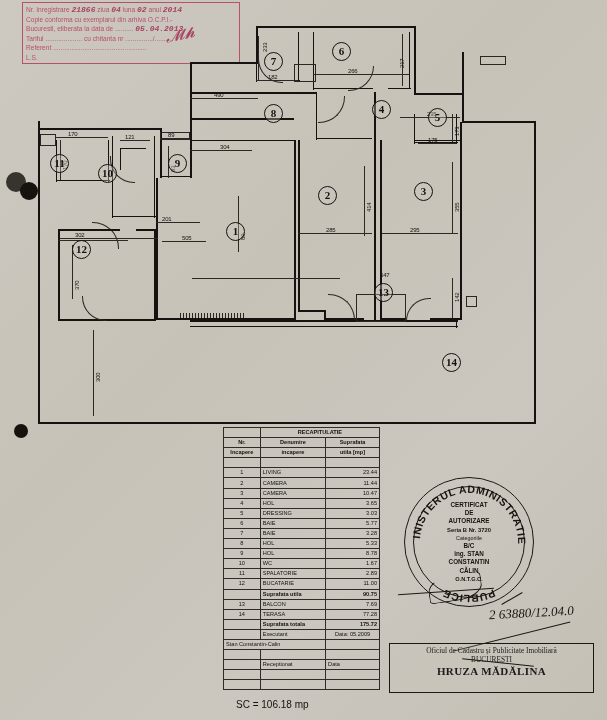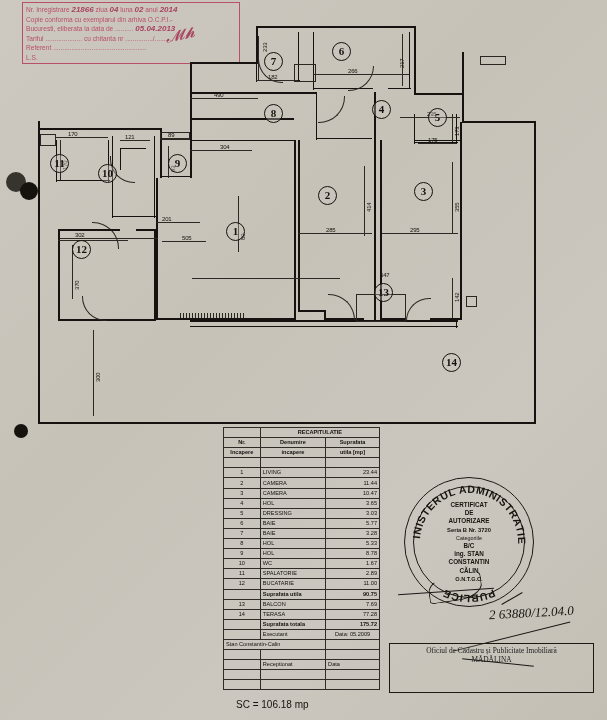--- a/index.html
+++ b/index.html
@@ -29,21 +29,21 @@
   
   #red-stamp{
     position:absolute;left:22px;top:2px;width:218px;height:62px;
     border:1.1px solid #b8506a;
     color:#b8506a;font-size:6.6px;line-height:9.6px;
     padding:2px 3px 0 3px;box-sizing:border-box;
     font-family:"Liberation Sans",sans-serif;
     background:rgba(205,201,192,0.12);
   }
   #red-stamp div{white-space:nowrap;overflow:hidden;}
-  .hand{font-family:Liberation Sans, sans-serif;font-style:italic;font-weight:bold;
+  .hand{font-family:Liberation Mono, monospace;font-style:italic;font-weight:bold;
         font-size:8px;color:#a8425e;}
   .sig-scribble{position:absolute;color:#a8425e;font-size:17px;
         font-family:"Liberation Serif",serif;font-style:italic;
         transform:rotate(-12deg);}
   
   #recap{position:absolute;left:223px;top:427px;width:157px;
      border-collapse:collapse;font-size:5.6px;
      font-family:"Liberation Sans",sans-serif;color:#141210;
      background:rgba(205,201,192,0.25);}
   #recap td,#recap th{border:0.7px solid #2f2b26;padding:0px 1px;height:9.1px;
@@ -452,17 +452,18 @@
     <div class="pen-stroke" style="left:-6px;top:114px;width:96px;border-bottom-width:1.5px;transform:rotate(-4deg);"></div>
     <div class="abs" style="left:24px;top:96px;width:52px;height:26px;border:1.6px solid #1a1714;border-radius:60% 20% 50% 10%;border-top-color:transparent;transform:rotate(-8deg);"></div>
   </div>
 
   <div id="handwrite-no">2 63880/12.04.0</div>
   <div class="pen-stroke" style="left:500px;top:598px;width:24px;transform:rotate(-30deg);"></div>
   <div class="pen-stroke" style="left:452px;top:636px;width:120px;transform:rotate(-14deg);"></div>
 
   <div id="office-stamp">
     <div class="l1">Oficiul de Cadastru și Publicitate Imobiliară</div>
-    <div class="l2">MĂDĂLINA</div>
+    <div class="l2">BUCUREȘTI</div>
+    <div class="l3">HRUZA MĂDĂLINA</div>
   </div>
   <div class="pen-stroke" style="left:462px;top:662px;width:72px;transform:rotate(6deg);"></div>
 
 </div>
 
 </body></html>

